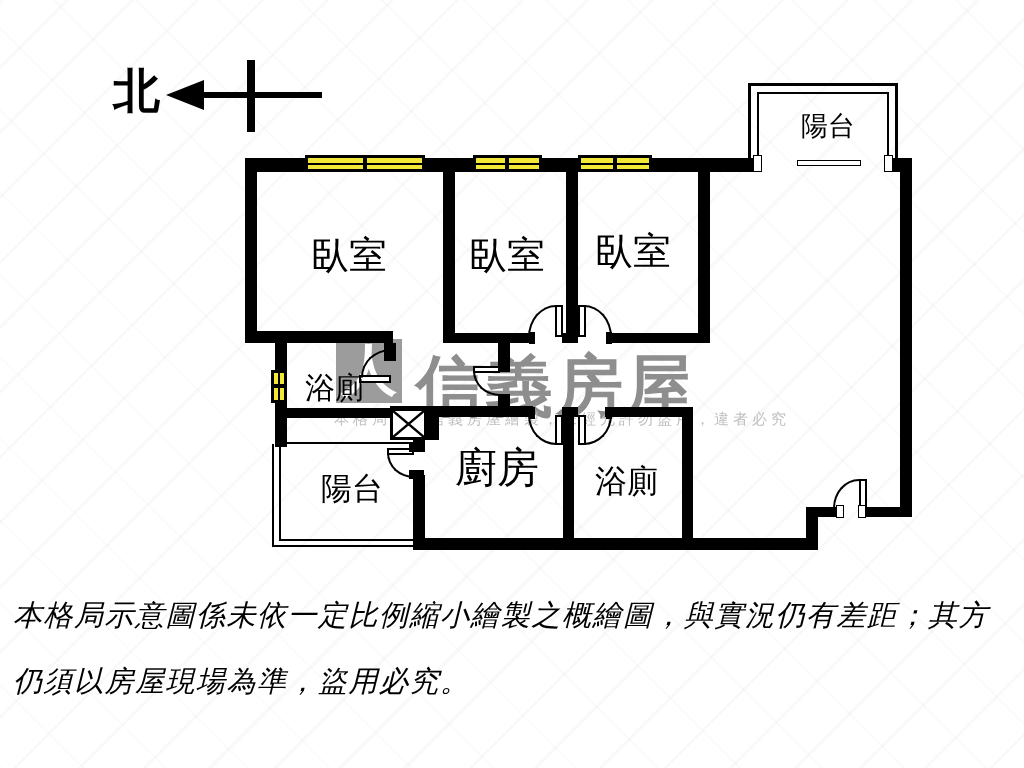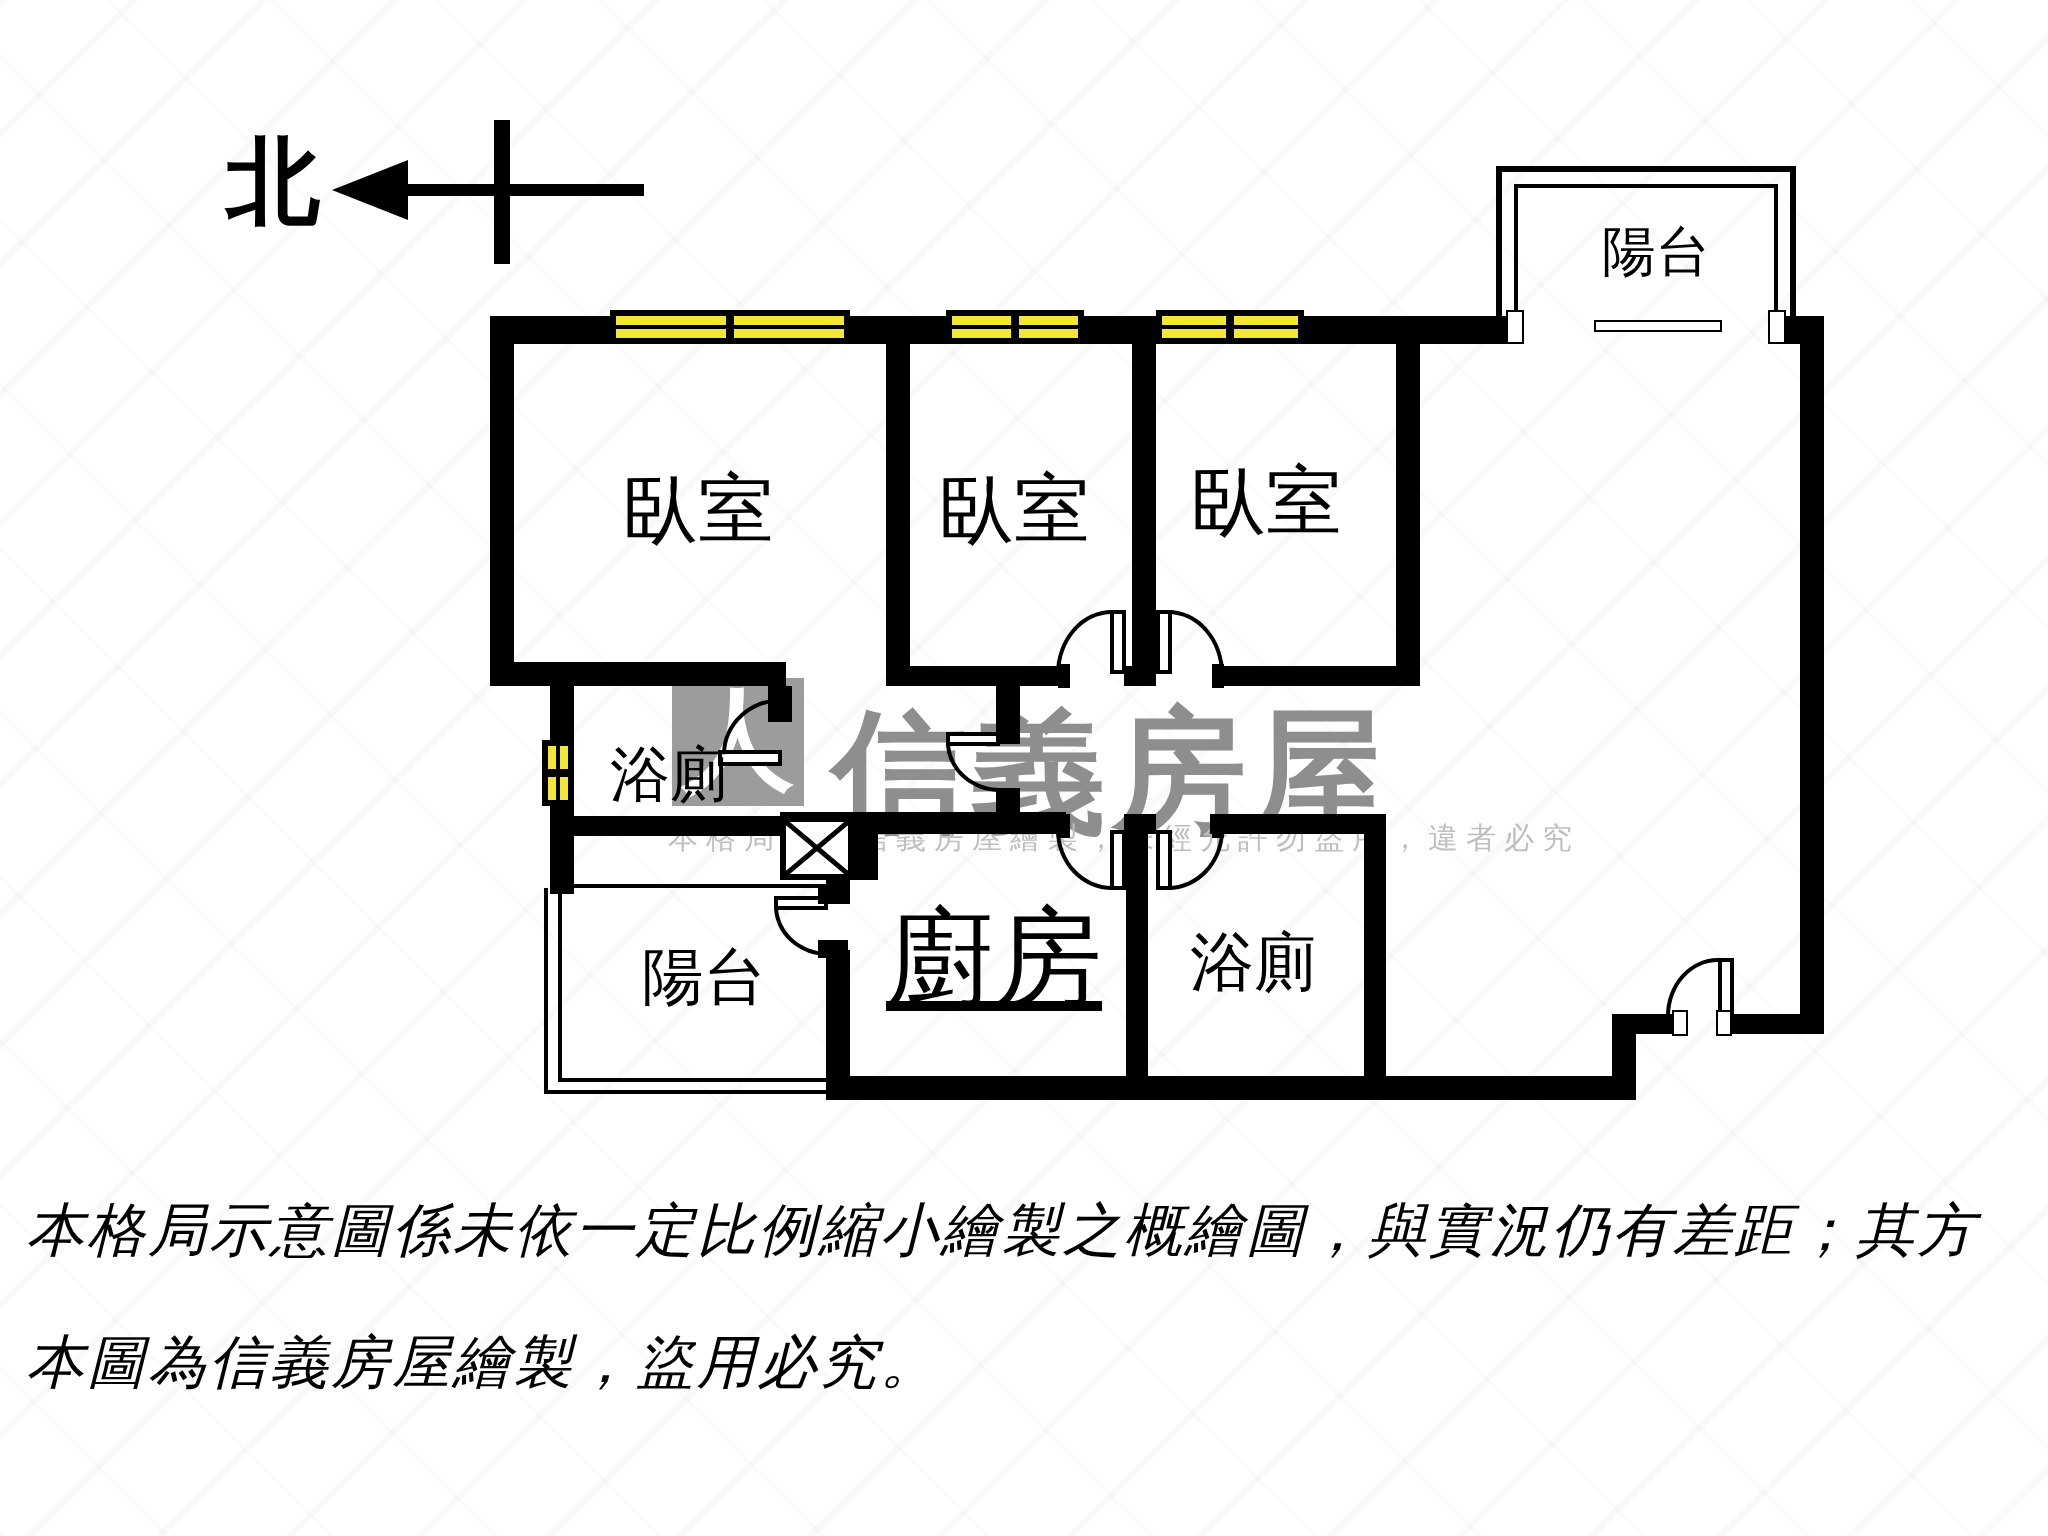--- a/index.html
+++ b/index.html
@@ -151,22 +151,22 @@
   <div class="plate" style="left:409px;top:470px;width:15px;height:9px;"></div>
 
   <div class="arc tl" style="left:833px;top:479px;width:26px;height:29px;"></div>
   <div class="leaf" style="left:859px;top:479px;width:8px;height:31px;"></div>
   <div class="jamb" style="left:836px;top:505px;width:8px;height:13px;"></div>
   <div class="jamb" style="left:858px;top:505px;width:8px;height:13px;"></div>
 
   <div class="room-label" style="left:349px;top:255px;font-size:38px;">臥室</div>
   <div class="room-label" style="left:507px;top:255px;font-size:38px;">臥室</div>
   <div class="room-label" style="left:633px;top:251px;font-size:38px;">臥室</div>
-  <div class="room-label" style="left:497px;top:480px;font-size:54px;text-decoration:underline;">廚房</div>
+  <div class="room-label" style="left:497px;top:468px;font-size:42px;">廚房</div>
   <div class="room-label" style="left:335px;top:388px;font-size:30px;">浴廁</div>
   <div class="room-label" style="left:627px;top:482px;font-size:32px;">浴廁</div>
   <div class="room-label" style="left:828px;top:126px;font-size:27px;">陽台</div>
   <div class="room-label" style="left:352px;top:489px;font-size:31px;">陽台</div>
 
   <div class="disc" style="top:596px;">本格局示意圖係未依一定比例縮小繪製之概繪圖，與實況仍有差距；其方</div>
-  <div class="disc" style="top:662px;">本圖為信義房屋繪製，盜用必究。</div>
+  <div class="disc" style="top:662px;">仍須以房屋現場為準，盜用必究。</div>
 
 </div>
 
 </body></html>

